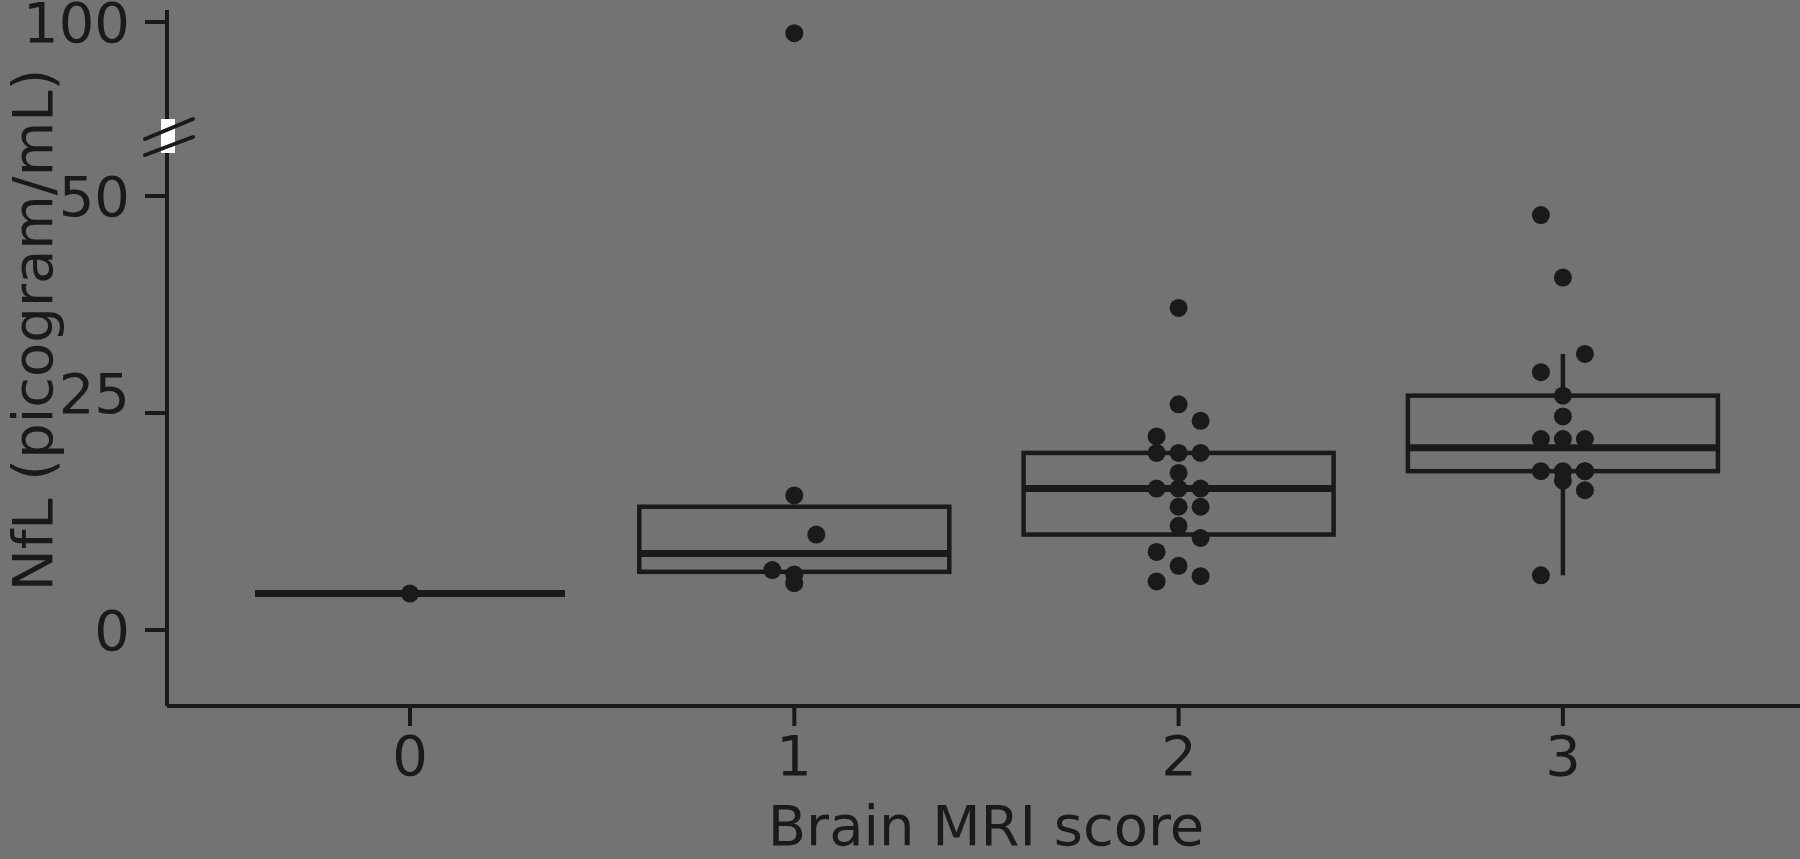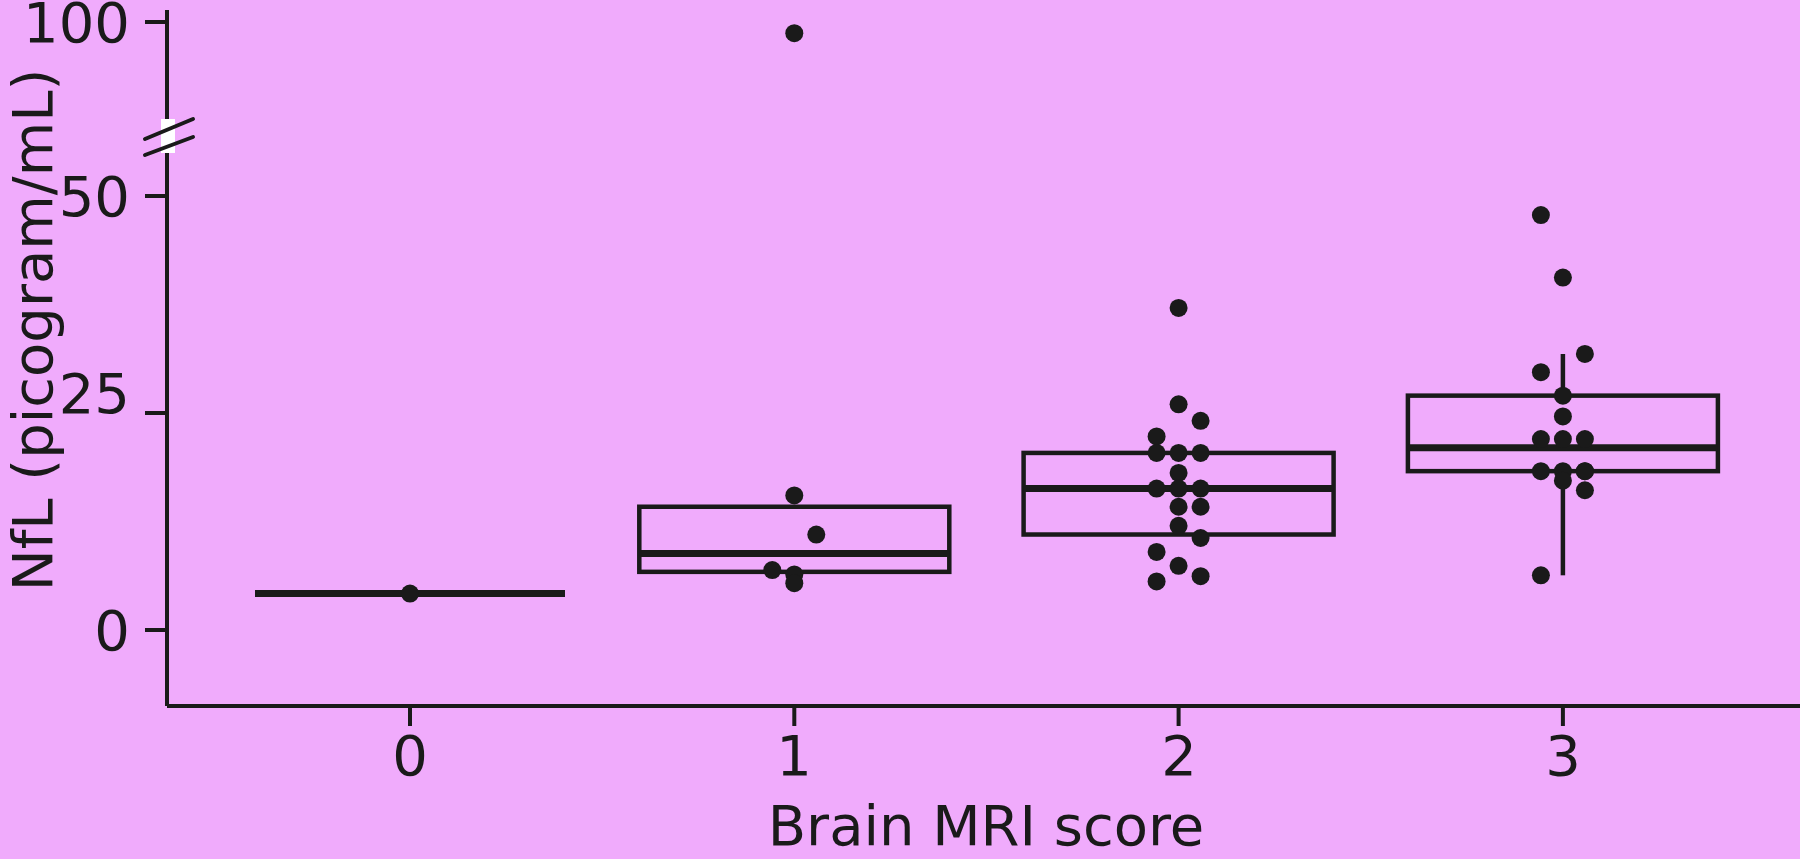--- a/index.html
+++ b/index.html
@@ -4,21 +4,21 @@
 <style>
   html, body {
     margin: 0;
     padding: 0;
     background: #ffffff;
   }
   #root {
     position: relative;
     width: 1800px;
     height: 859px;
-    background: #f0abfc;
+    background: #737373;
     font-family: "DejaVu Sans", sans-serif;
     overflow: hidden;
     text-align: right;
   }
   #plot-svg {
     position: absolute;
     left: 0;
     top: 0;
     width: 1800px;
     height: 859px;

